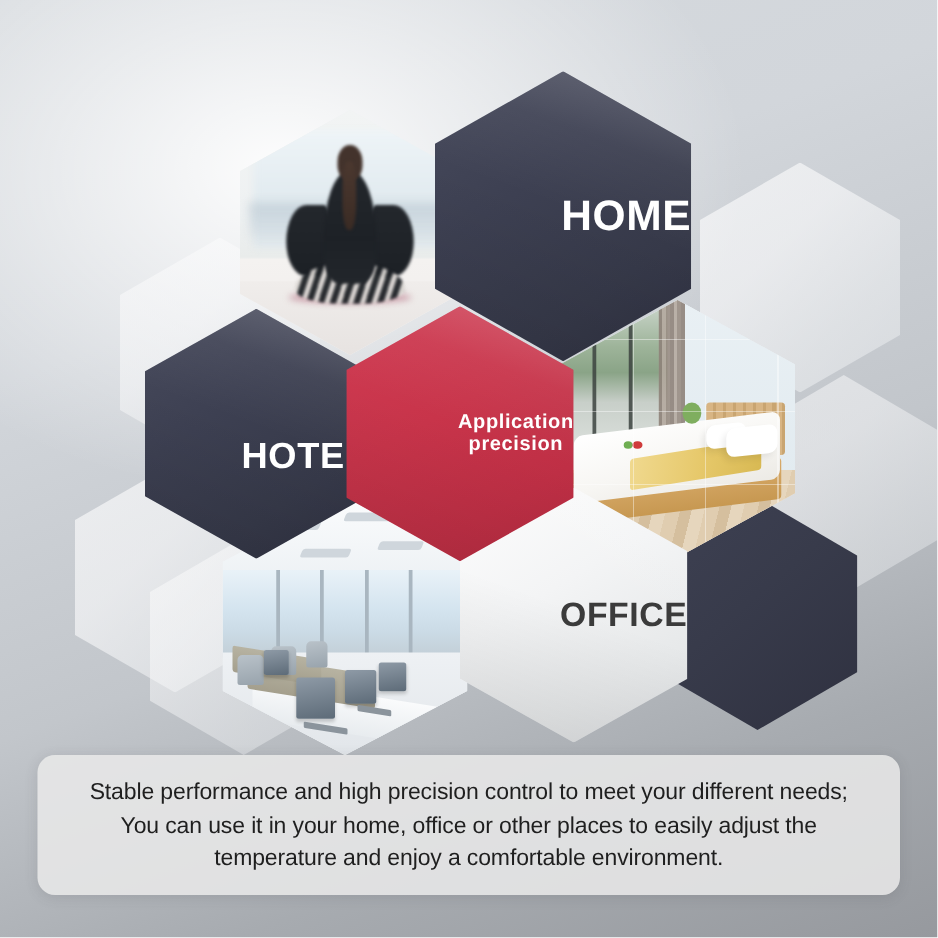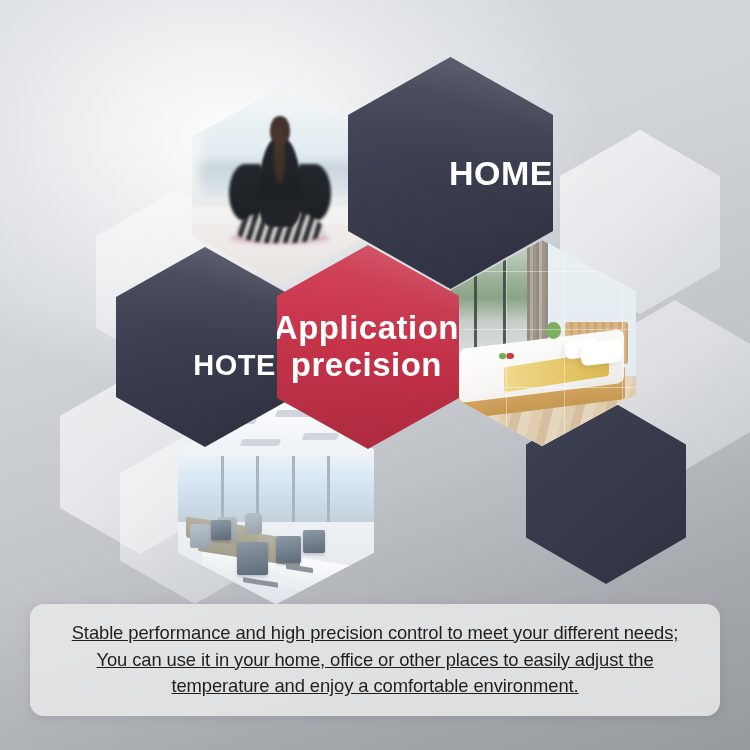--- a/index.html
+++ b/index.html
@@ -371,21 +371,20 @@
     box-sizing: border-box;
   }
   #caption p {
     margin: 0;
     text-align: center;
     color: #1f1f1f;
     font-size: 18.4px;
     line-height: 1.46;
     font-family: "Liberation Sans", sans-serif;
     letter-spacing: -0.1px;
-    text-decoration: underline;
   }
 </style>
 </head>
 <body>
 
 <div id="stage">
 
   <div class="hex hex-deco-light softer" style="left:96px; top:190px; width:160px; height:184px;"></div>
 
   <div class="hex hex-deco-light soft" style="left:60px; top:370px; width:160px; height:184px;"></div>
@@ -463,23 +462,26 @@
   </div>
 
   <div class="hex hex-dark bevel" style="left:348px; top:57px; width:205px; height:232px;">
     <span class="hex-label" style="font-size:34px;">HOME</span>
   </div>
 
   <div class="hex hex-dark bevel" style="left:116px; top:247px; width:178px; height:200px;">
     <span class="hex-label" style="font-size:29px;margin-top:36px;">HOTEL</span>
   </div>
 
+  <div class="hex hex-lightgray bevel" style="left:368px; top:390px; width:182px; height:204px;">
+    <span class="hex-label" style="font-size:27px;">OFFICE</span>
+  </div>
 
   <div class="hex hex-red bevel" style="left:277px; top:245px; width:182px; height:204px;">
-    <span class="hex-label" style="font-size:33px;">
+    <span class="hex-label" style="font-size:16px;">
       <span>Application</span><br>
       <span>precision</span>
     </span>
   </div>
 
   <div id="caption">
     <p>Stable performance and high precision control to meet your different needs; You can use it in your home, office or other places to easily adjust the temperature and enjoy a comfortable environment.</p>
   </div>
 
 </div>

